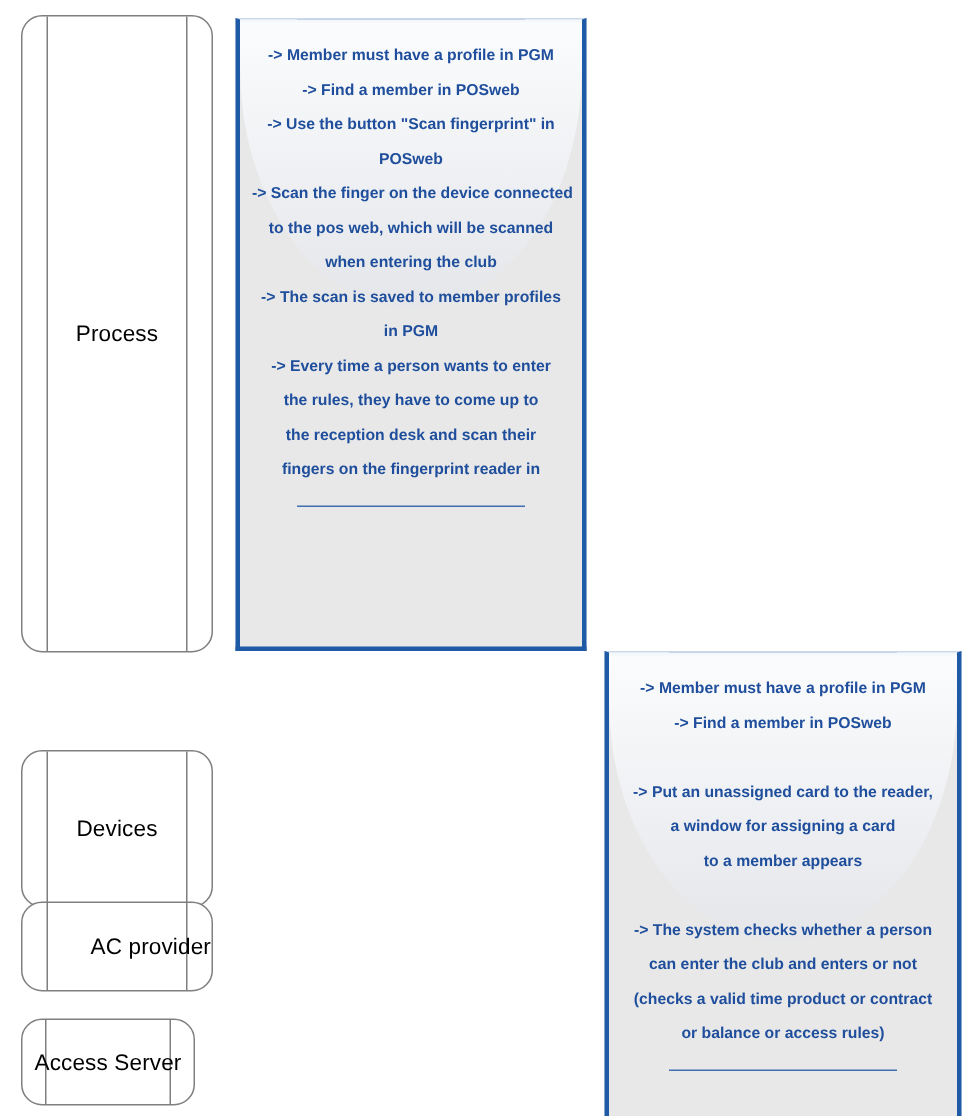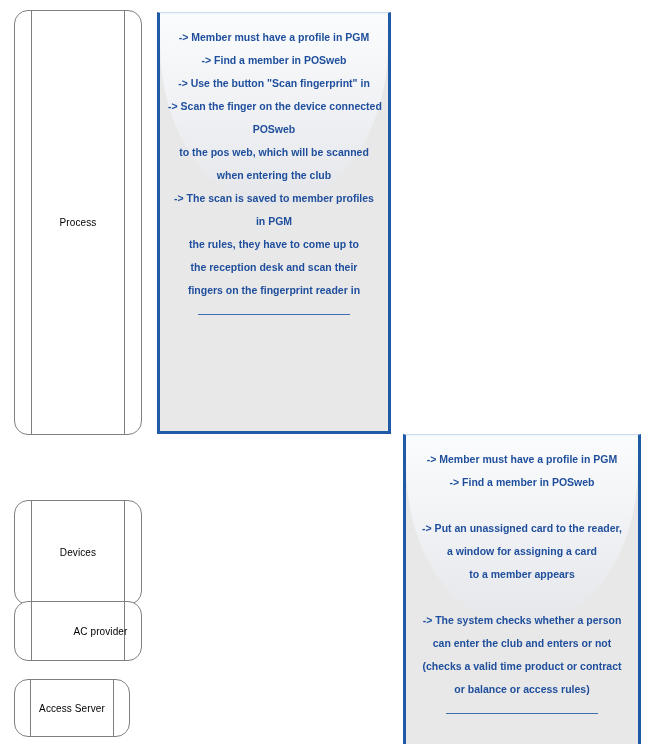--- a/index.html
+++ b/index.html
@@ -33,21 +33,21 @@
     bottom: 0;
     width: 1px;
     background: #7f7f7f;
   }
   .rowlabel .bar.left  { left: 13%; }
   .rowlabel .bar.right { right: 13%; }
   .rowlabel .txt {
     position: relative;
     z-index: 2;
     color: #000000;
-    font-size: 10px;
+    font-size: 15px;
     font-family: "Liberation Sans", sans-serif;
     letter-spacing: 0.1px;
     white-space: nowrap;
   }
 
   
   .card {
     background: #e8e8e8;
     border-left:   3px solid #1f5aa6;
     border-bottom: 3px solid #1f5aa6;
@@ -125,26 +125,27 @@
 
 <div class="abs card" id="process-card-1">
   <div class="gloss"></div>
   <div class="body proc-body">
     <div class="rule proc-rule-top"></div>
     <div class="spacer"></div>
     <div class="proc-text">
       <div class="line">-&gt; Member must have a profile in PGM</div>
       <div class="line">-&gt; Find a member in POSweb</div>
       <div class="line">-&gt; Use the button "Scan fingerprint" in</div>
+      <div class="line">POSweb</div>
       <div class="line">-&gt; Scan the finger on the device connected</div>
-      <div class="line">POSweb</div>
       <div class="line">to the pos web, which will be scanned</div>
       <div class="line">when entering the club</div>
       <div class="line">-&gt; The scan is saved to member profiles</div>
       <div class="line">in PGM</div>
+      <div class="line">-&gt; Every time a person wants to enter</div>
       <div class="line">the rules, they have to come up to</div>
       <div class="line">the reception desk and scan their</div>
       <div class="line">fingers on the fingerprint reader in</div>
     </div>
     <div class="spacer"></div>
     <div class="rule proc-rule-bot"></div>
   </div>
 </div>
 
 <div class="abs card" id="process-card-2">

